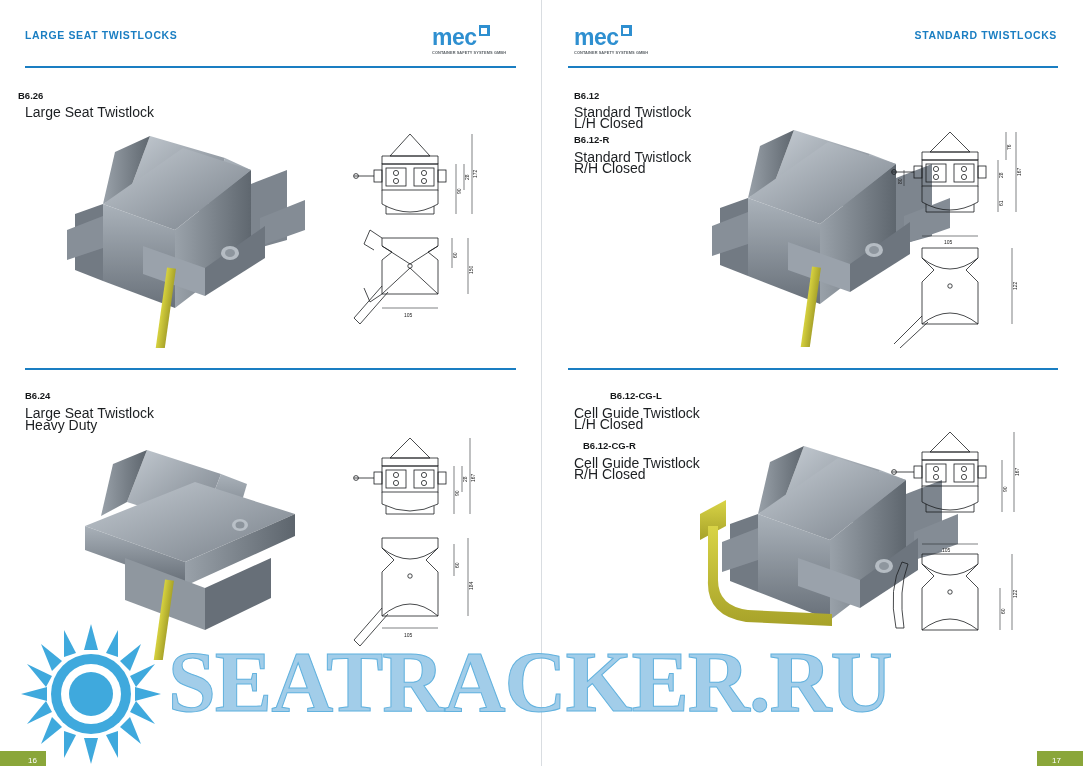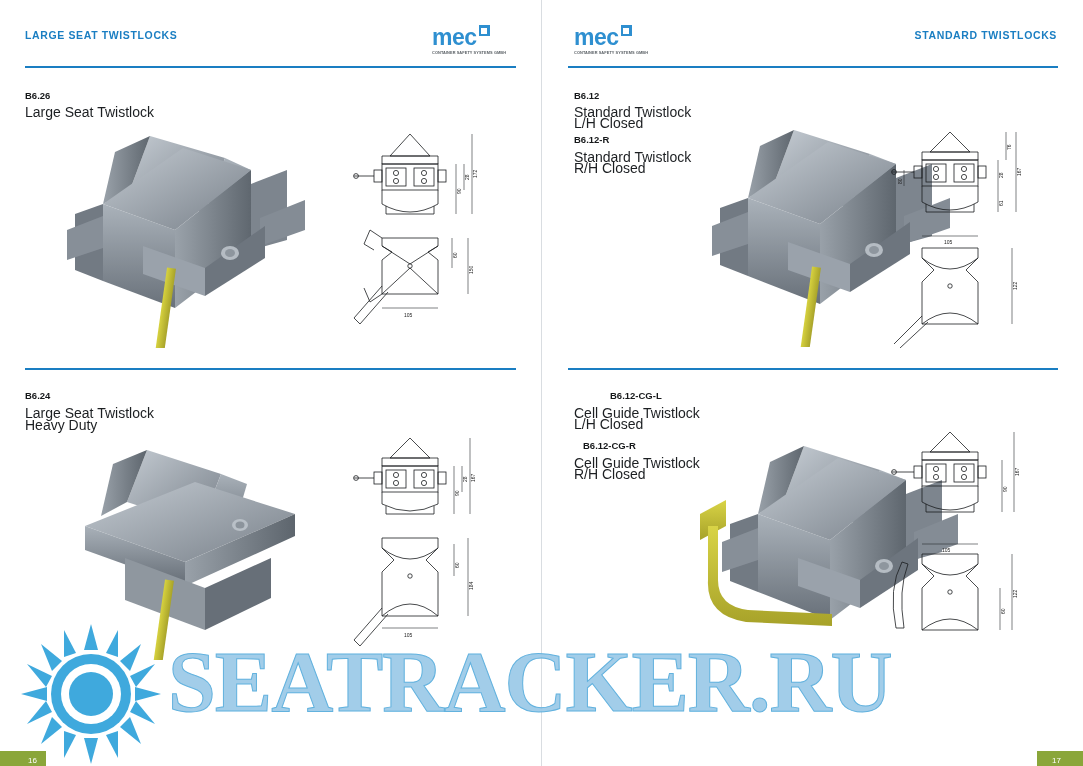--- a/index.html
+++ b/index.html
@@ -69,21 +69,21 @@
 
   <div class="hdr-title" style="position:absolute;left:25px;top:29px;">LARGE SEAT TWISTLOCKS</div>
 
   <div class="logo" style="left:432px;top:26px;position:absolute;text-align:left;">
     <div><span class="mec">mec</span><span class="sq"></span></div>
     <div class="sub">CONTAINER SAFETY SYSTEMS GMBH</div>
   </div>
 
   <div class="hdr-rule" style="left:25px;top:66px;width:491px;"></div>
 
-  <div class="code" style="position:absolute;left:25px;top:90px;">B6.26</div>
+  <div class="code" style="position:absolute;left:18px;top:90px;">B6.26</div>
   <div class="desc" style="position:absolute;left:25px;top:103px;">Large Seat Twistlock</div>
 
   <div class="art" style="left:55px;top:118px;">
   <svg width="260" height="230" viewBox="0 0 260 230">
     <defs>
       <linearGradient id="g1" x1="0" y1="0" x2="1" y2="1">
         <stop offset="0" stop-color="#c3cad1"></stop>
             <stop offset="1" stop-color="#79818a"></stop>
       </linearGradient>
       <linearGradient id="g2" x1="0" y1="0" x2="0" y2="1">

